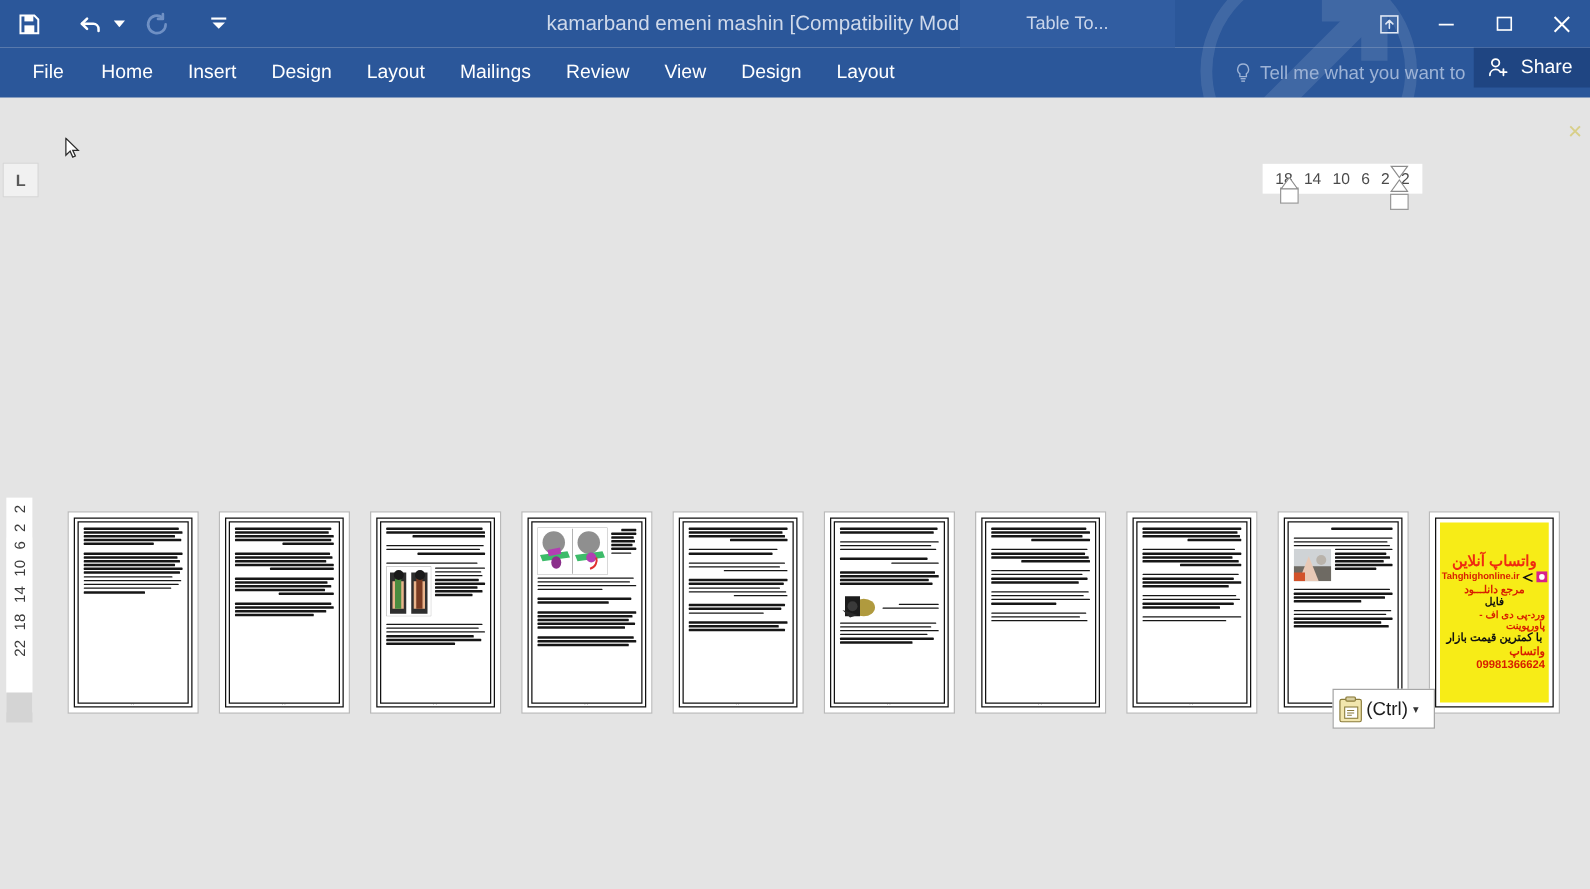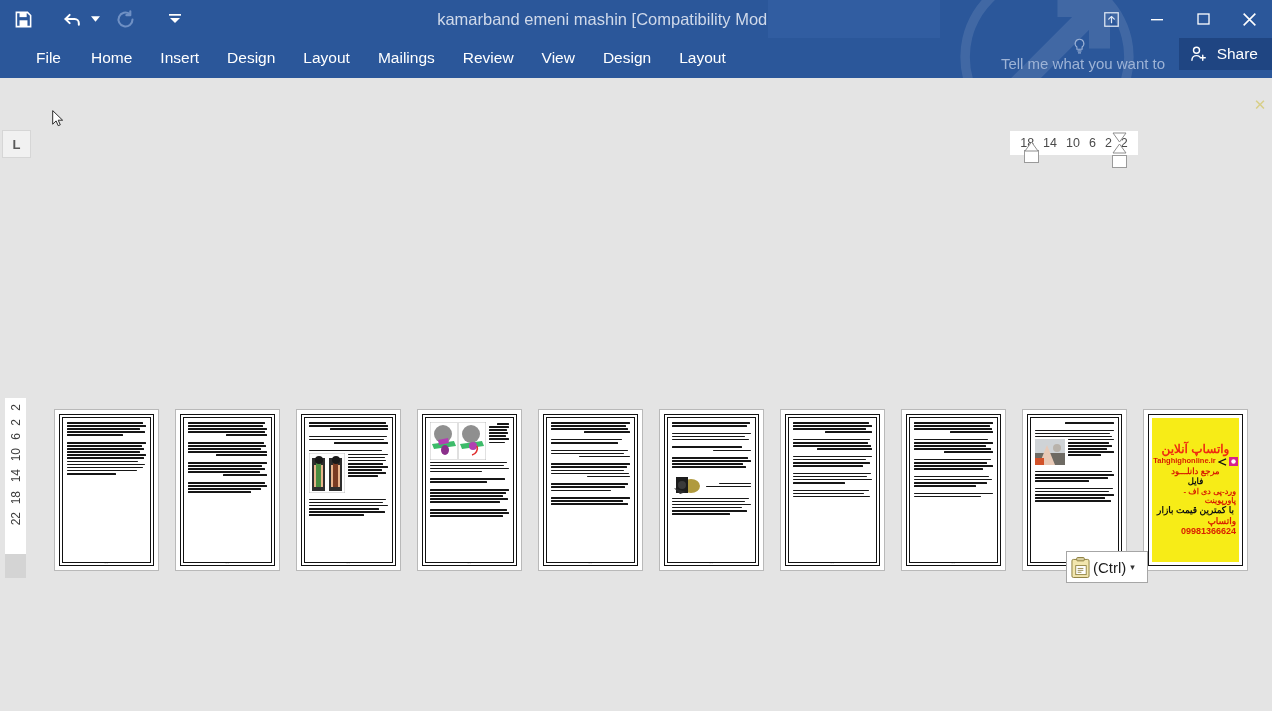--- a/index.html
+++ b/index.html
@@ -113,34 +113,33 @@
     align-items: center;
   }
   .tab {
     height: 40px;
     line-height: 40px;
     padding: 0 14px;
     color: #ffffff;
     font-size: 15.5px;
     white-space: nowrap;
   }
-  .tab.file { padding: 0 16px 0 36px; }
+  .tab.file { padding: 0 16px 0 26px; }
   .tab.ctx { color: #ffffff; }
 
   .tellme {
     position: absolute;
     left: 988px; top: 0;
     height: 40px;
     display: flex; align-items: center;
     color: #9db3d6;
     font-size: 15px;
     white-space: nowrap;
     overflow: hidden;
     width: 190px;
-    flex-direction: column;
   }
   .tellme .bulb { margin-right: 7px; display: flex; align-items: center; }
   .share-btn {
     position: absolute;
     right: 0; top: 0;
     height: 32px;
     padding: 0 14px 0 10px;
     background: #1f4582;
     display: flex; align-items: center; gap: 8px;
     color: #ffffff;
@@ -412,20 +411,21 @@
         <svg width="14" height="12" viewBox="0 0 14 12">
           <rect x="1" y="1" width="12" height="1.7" fill="#ffffff"></rect>
           <path d="M2 5 L12 5 L7 10 Z" fill="#ffffff"></path>
         </svg>
       </div>
     </div>
 
     <div class="doc-title">kamarband emeni mashin [Compatibility Mode] - Word</div>
 
     <div class="ctx-block"></div>
+    <div class="ctx-title">Table To...</div>
 
     <div class="win-controls">
       <div class="win-btn ribbon-display">
         <svg width="19" height="19" viewBox="0 0 24 24">
           <rect x="3.5" y="3.5" width="17" height="17" fill="none" stroke="#dfe7f3" stroke-width="1.6"></rect>
           <path d="M12 16 L12 8 M8.5 11.5 L12 8 L15.5 11.5" fill="none" stroke="#dfe7f3" stroke-width="1.6" stroke-linecap="round" stroke-linejoin="round"></path>
         </svg>
       </div>
       <div class="win-btn">
         <svg width="16" height="16" viewBox="0 0 16 16">

